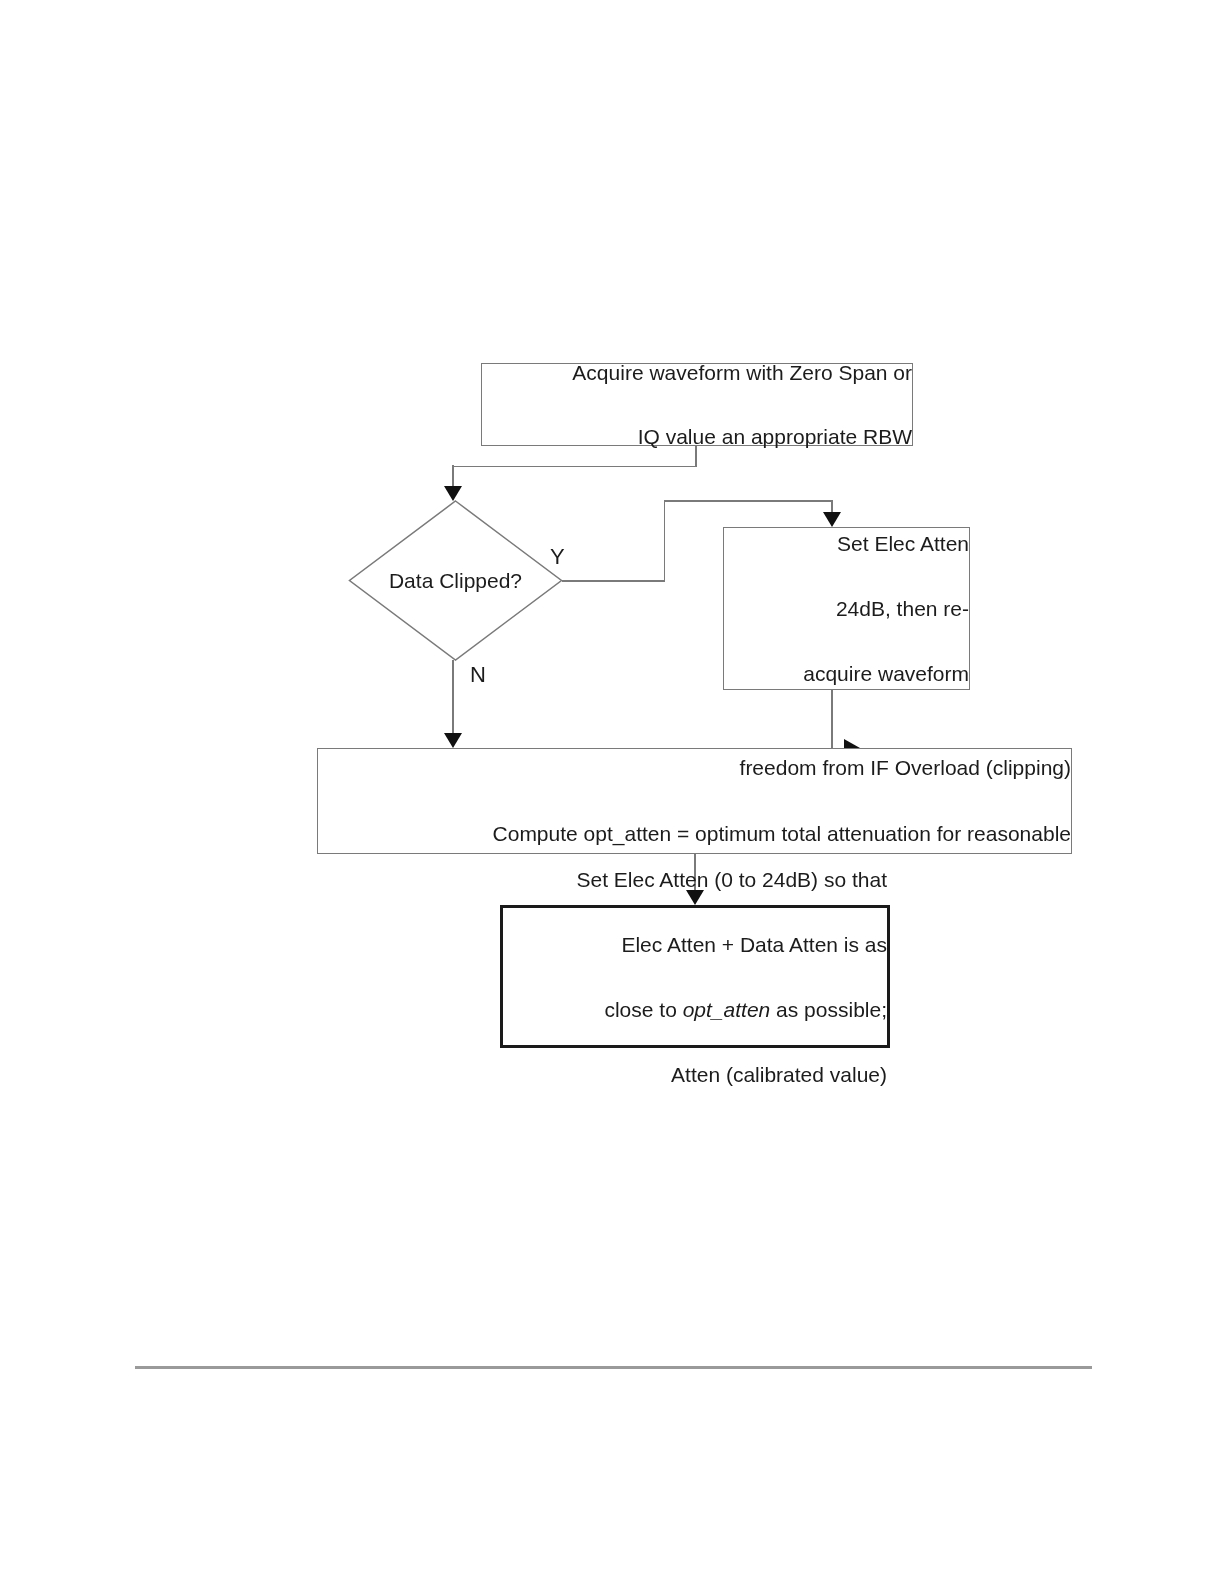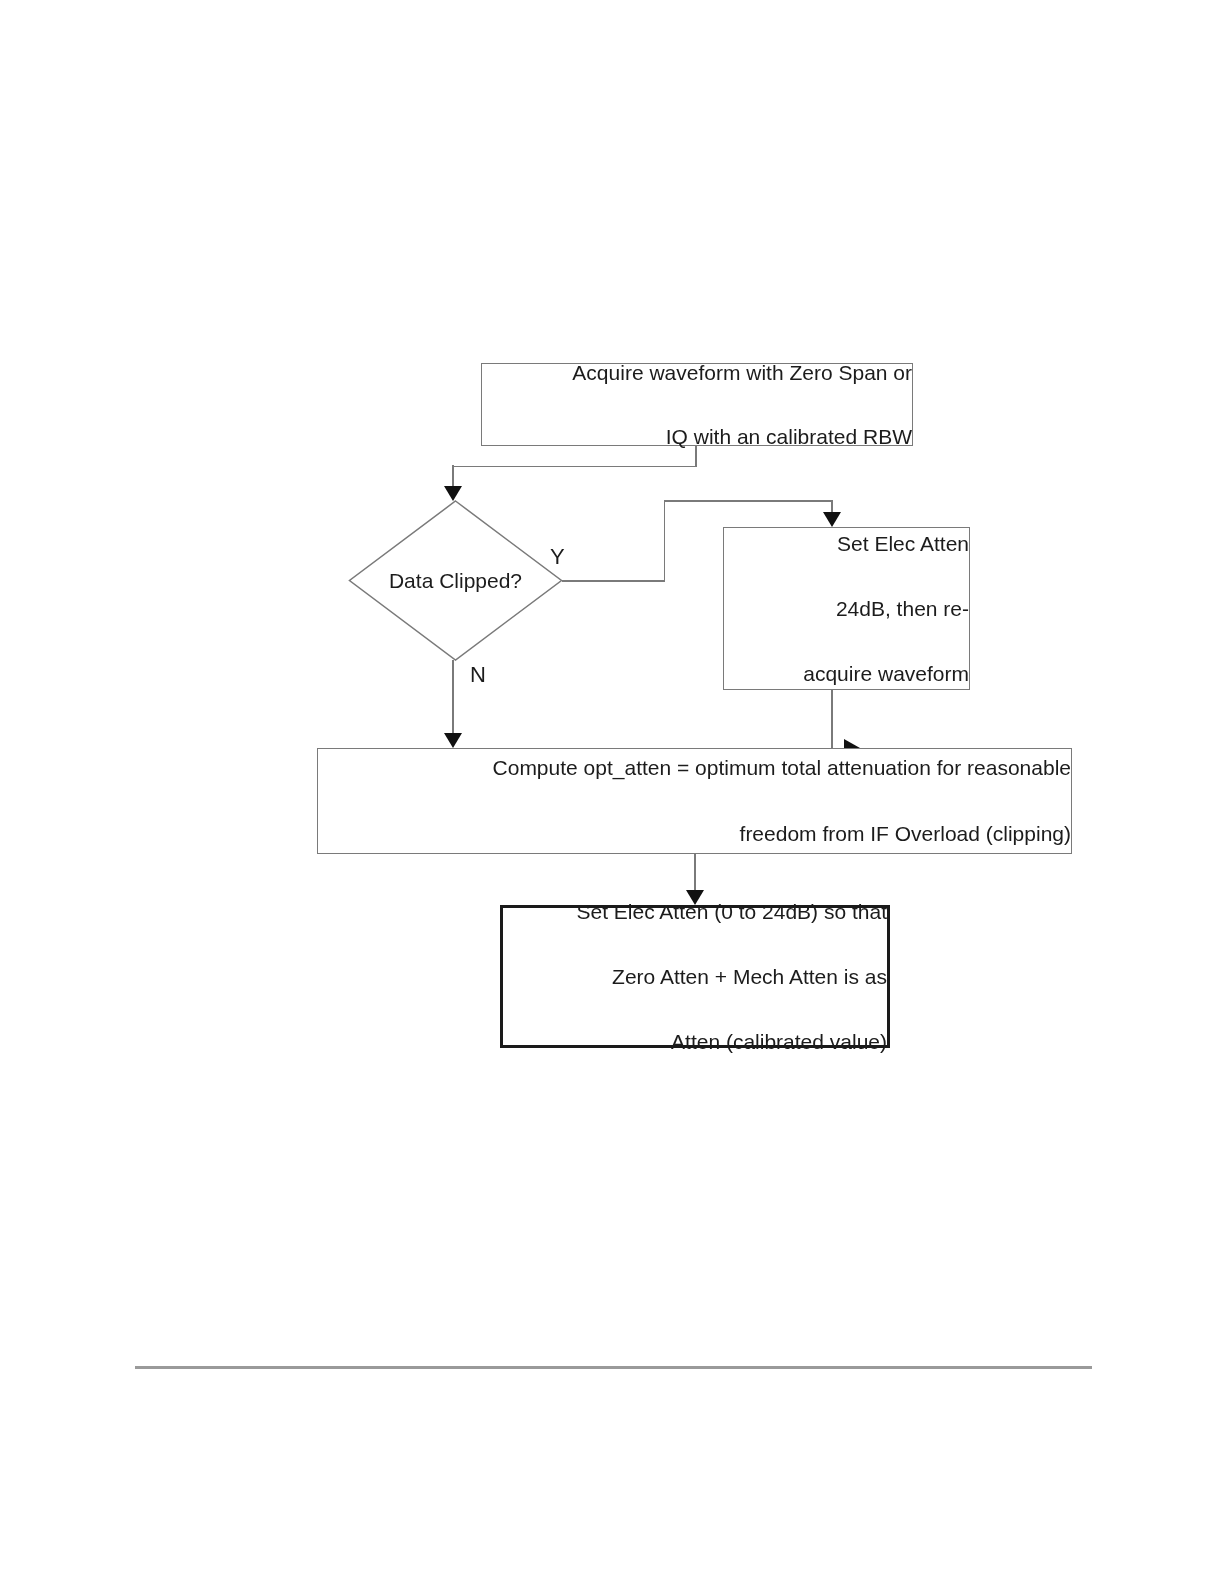--- a/index.html
+++ b/index.html
@@ -70,21 +70,21 @@
     background:var(--rule);
   }
 </style>
 </head>
 <body>
 
 <div class="page">
 
   <div class="node acquire-box">
     <div class="box-line">Acquire waveform with Zero Span or</div>
-    <div class="box-line">IQ with an calibrated RBW</div>
+    <div class="box-line">IQ value an appropriate RBW</div>
   </div>
 
   <div class="seg seg-v" style="left:695px;top:446px;height:21px;"></div>
   <div class="seg seg-h" style="left:452px;top:465.5px;width:245px;"></div>
   <div class="seg seg-v" style="left:452px;top:465px;height:23px;"></div>
   <div class="arrow-down" style="left:444px;top:486px;"></div>
 
   <div class="diamond-wrap">
     <svg width="215" height="161" viewBox="0 0 215 161">
       <polygon points="107.5,1 213.5,80.5 107.5,160 1.5,80.5" fill="#ffffff" stroke="#7a7a7a" stroke-width="1.5"></polygon>
@@ -107,28 +107,29 @@
     <div class="box-line">acquire waveform</div>
   </div>
 
   <div class="seg seg-v" style="left:831px;top:690px;height:58px;"></div>
   <div class="arrow-right" style="left:844px;top:739px;"></div>
 
   <div class="seg seg-v" style="left:452px;top:660px;height:74px;"></div>
   <div class="arrow-down" style="left:444px;top:733px;"></div>
 
   <div class="node compute-box">
+    <div class="box-line">freedom from IF Overload (clipping)</div>
     <div class="box-line">Compute opt_atten = optimum total attenuation for reasonable</div>
-    <div class="box-line">freedom from IF Overload (clipping)</div>
   </div>
 
   <div class="seg seg-v" style="left:694px;top:854px;height:37px;"></div>
   <div class="arrow-down" style="left:686px;top:890px;"></div>
 
   <div class="node set-elec-box">
     <div class="box-line">Set Elec Atten (0 to 24dB) so that</div>
-    <div class="box-line">Zero Atten + Mech Atten is as</div>
+    <div class="box-line">Elec Atten + Data Atten is as</div>
+    <div class="box-line"><span>close to </span><span class="italic">opt_atten</span><span> as possible;</span></div>
     <div class="box-line">Atten (calibrated value)</div>
   </div>
 
   <div class="footer-rule"></div>
 
 </div>
 
 </body></html>

